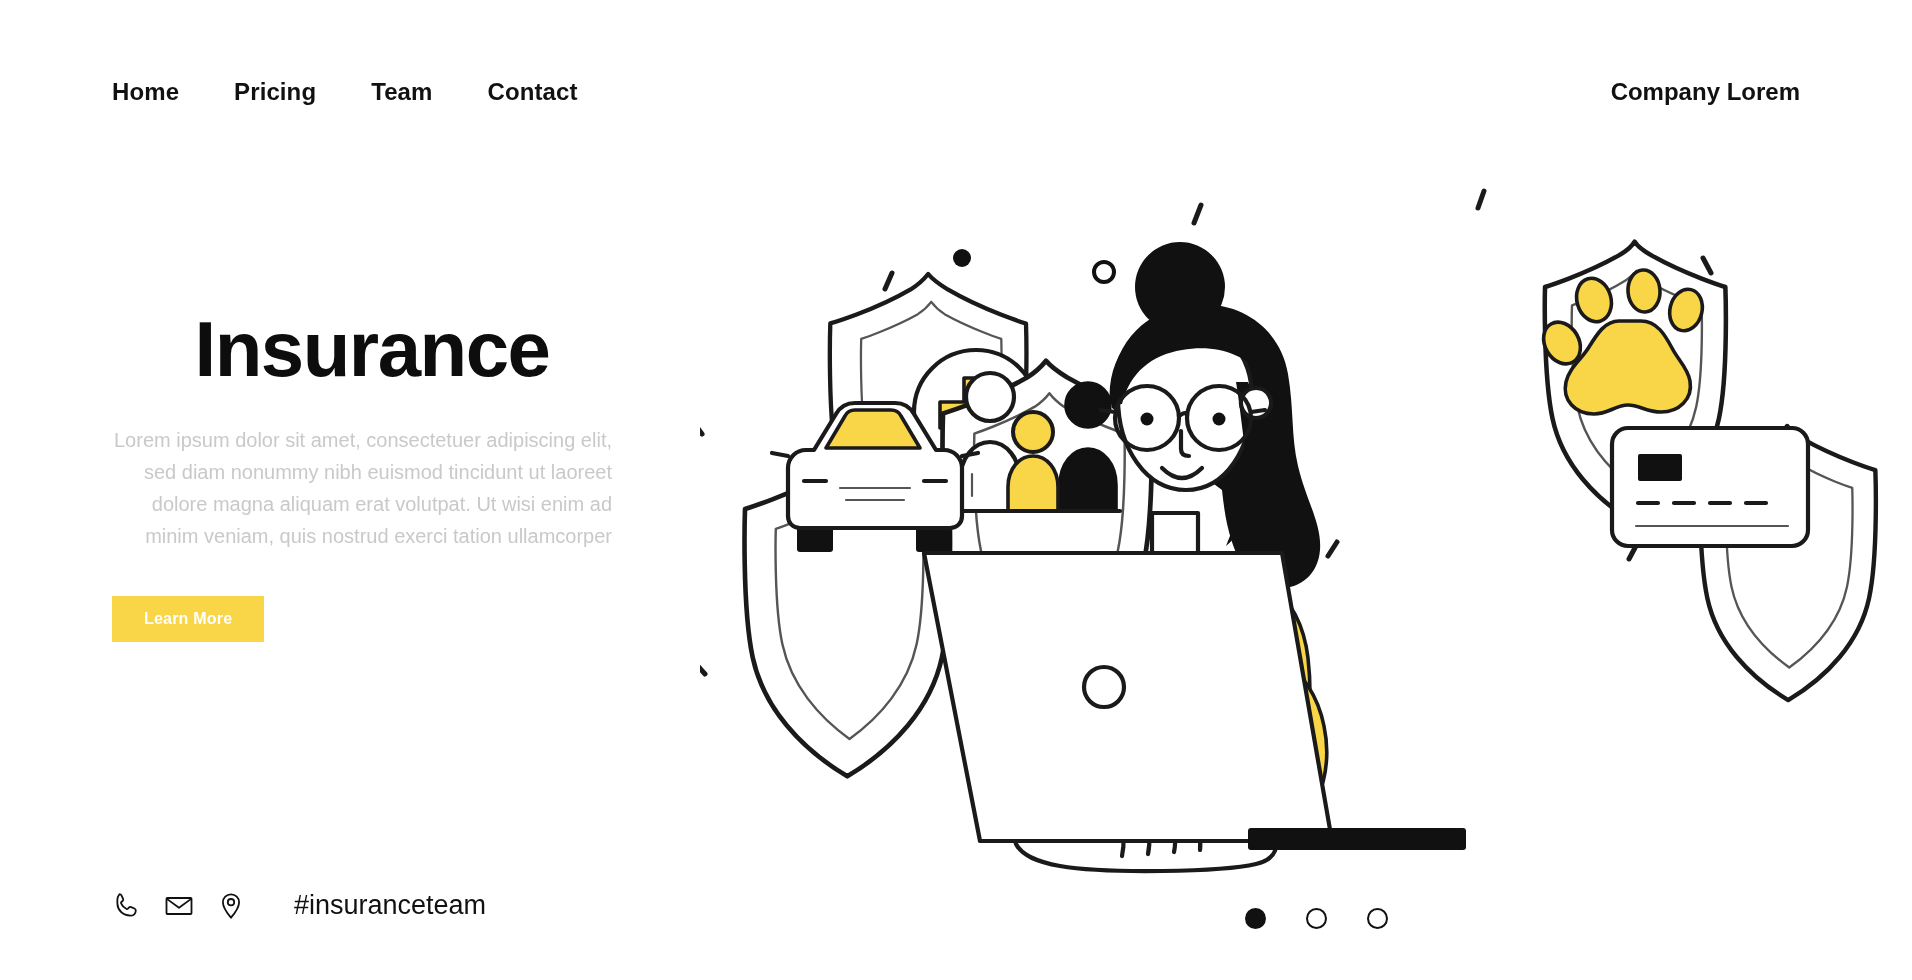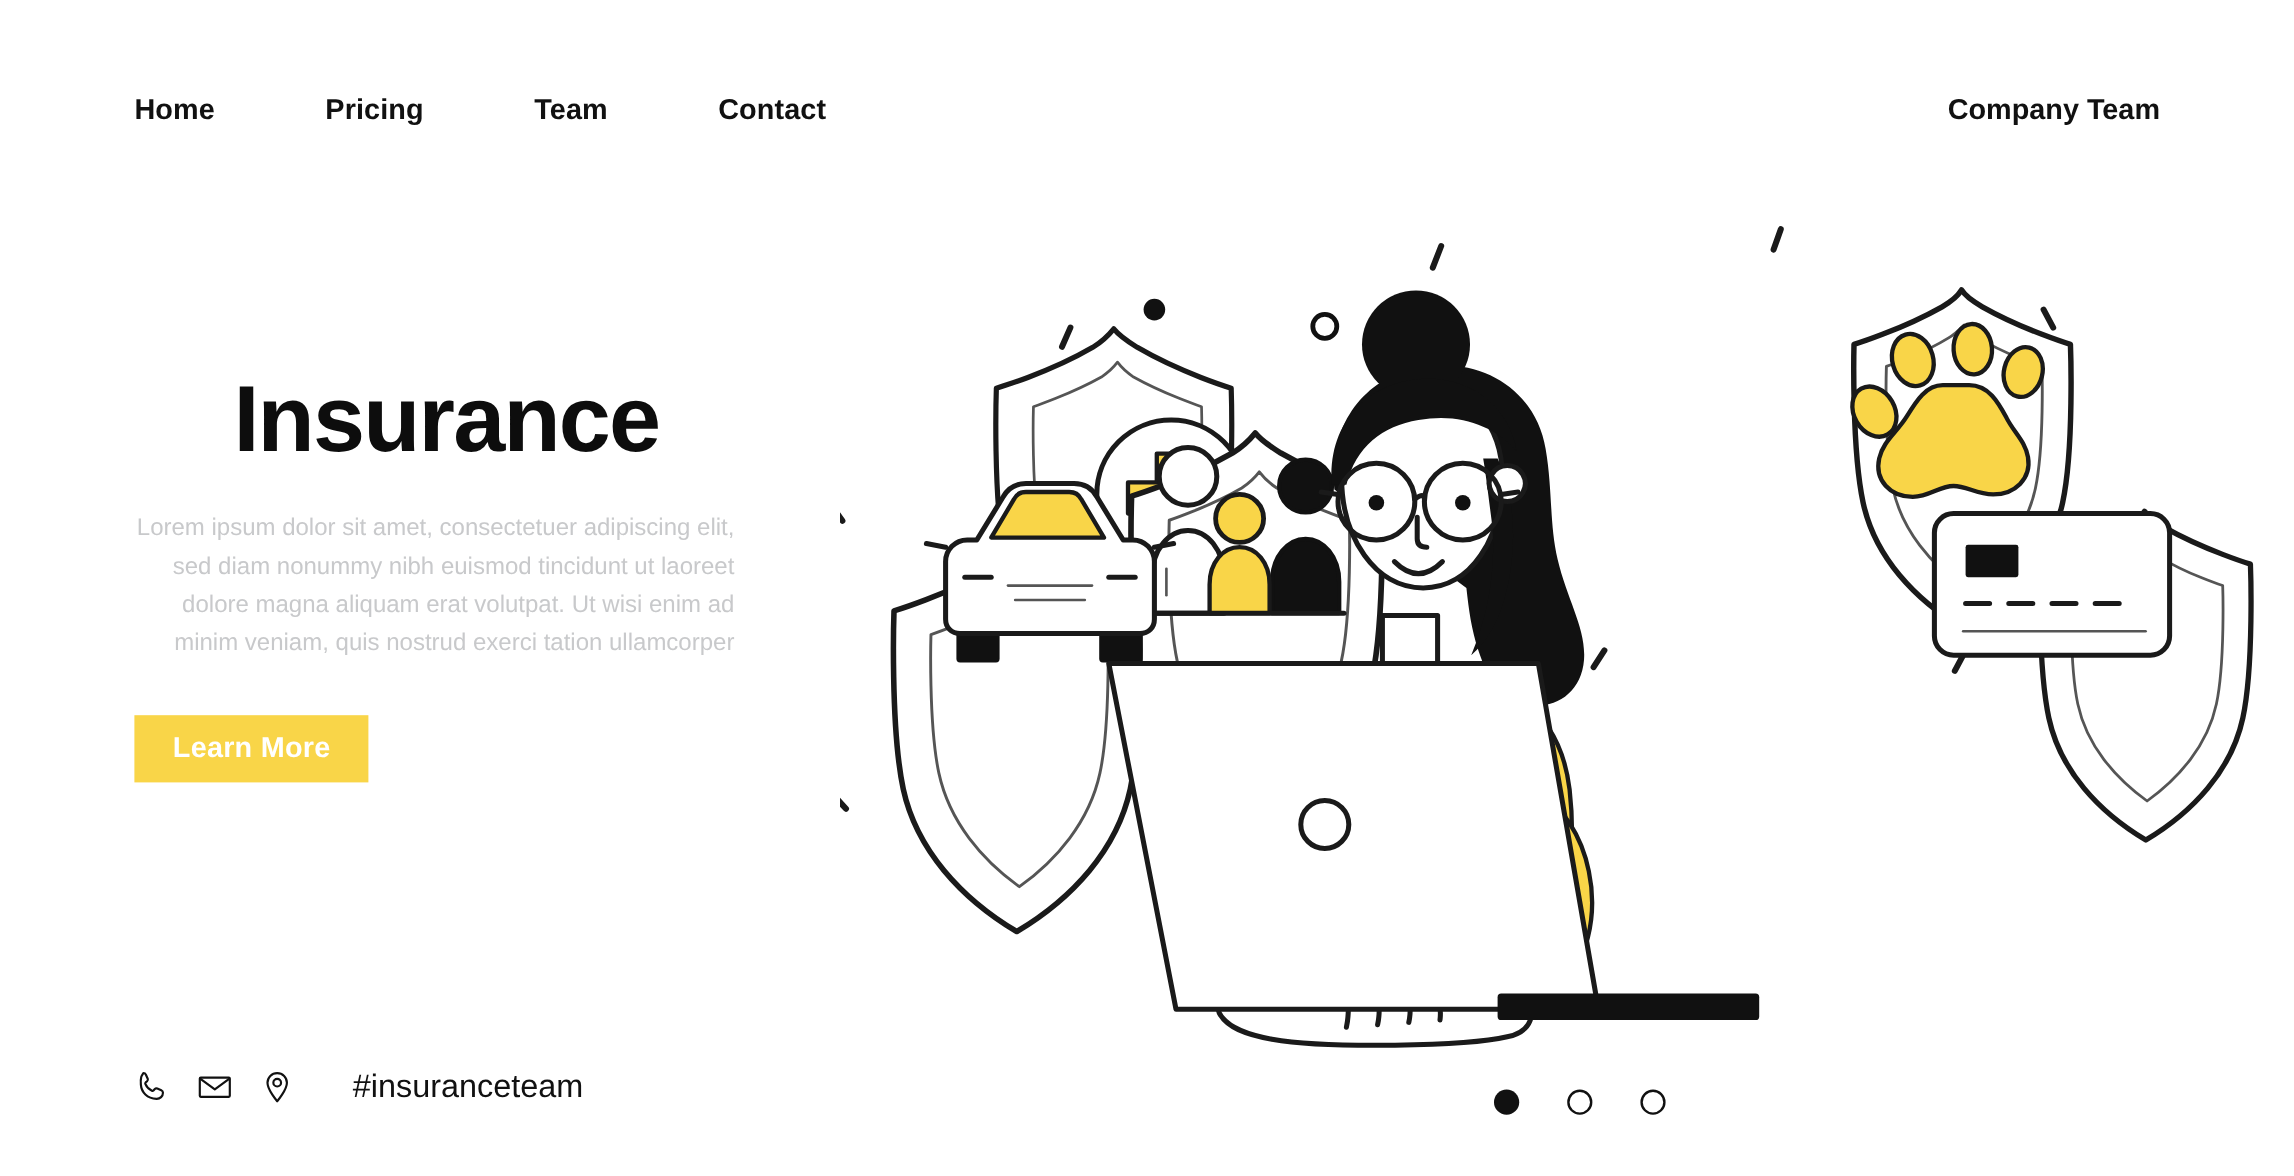--- a/index.html
+++ b/index.html
@@ -11,21 +11,21 @@
     position:relative;
   }
   .page{position:absolute;inset:0;}
 
   
   .navbar{
     position:absolute;left:0;top:0;width:1912px;height:150px;
   }
   .nav-links{
     position:absolute;left:112px;top:78px;
-    display:flex;align-items:center;gap:92px;
+    display:flex;align-items:center;gap:55px;
   }
   .nav-link{
     font-size:24px;font-weight:700;color:#111111;
     letter-spacing:.1px;cursor:pointer;white-space:nowrap;
   }
   .brand{
     position:absolute;right:112px;top:78px;
     font-size:24px;font-weight:700;color:#111111;white-space:nowrap;
   }
 
@@ -34,21 +34,21 @@
   .hero-title{
     font-size:78px;font-weight:800;color:#0d0d0d;
     letter-spacing:-1.5px;line-height:1;margin:0 0 36px 0;text-align:center;
   }
   .hero-paragraph{
     font-size:20px;line-height:32px;color:#c8c9cb;
     margin:0 0 44px 0;max-width:500px;font-weight:400;text-align:right;
   }
   .cta-button{
     display:inline-block;background:#f9d548;color:#ffffff;
-    font-size:24px;font-weight:700;
+    font-size:16px;font-weight:700;
     padding:14px 32px;border:none;cursor:pointer;
     letter-spacing:.2px;
   }
 
   
   .contact-bar{
     position:absolute;left:112px;top:890px;
     display:flex;align-items:center;gap:22px;
   }
   .contact-icon{width:30px;height:30px;display:block;cursor:pointer;}
@@ -75,21 +75,21 @@
 
 <div class="page">
 
   <div class="navbar">
     <nav class="nav-links">
       <span class="nav-link">Home</span>
       <span class="nav-link">Pricing</span>
       <span class="nav-link">Team</span>
       <span class="nav-link">Contact</span>
     </nav>
-    <div class="brand">Company Team</div>
+    <div class="brand">Company Lorem</div>
   </div>
 
   <div class="hero-copy">
     <h1 class="hero-title">Insurance</h1>
     <p class="hero-paragraph">Lorem ipsum dolor sit amet, consectetuer adipiscing elit, sed diam nonummy nibh euismod tincidunt ut laoreet dolore magna aliquam erat volutpat. Ut wisi enim ad minim veniam, quis nostrud exerci tation ullamcorper</p>
     <button class="cta-button">Learn More</button>
   </div>
 
   <div class="contact-bar">
     <span class="contact-icon">

